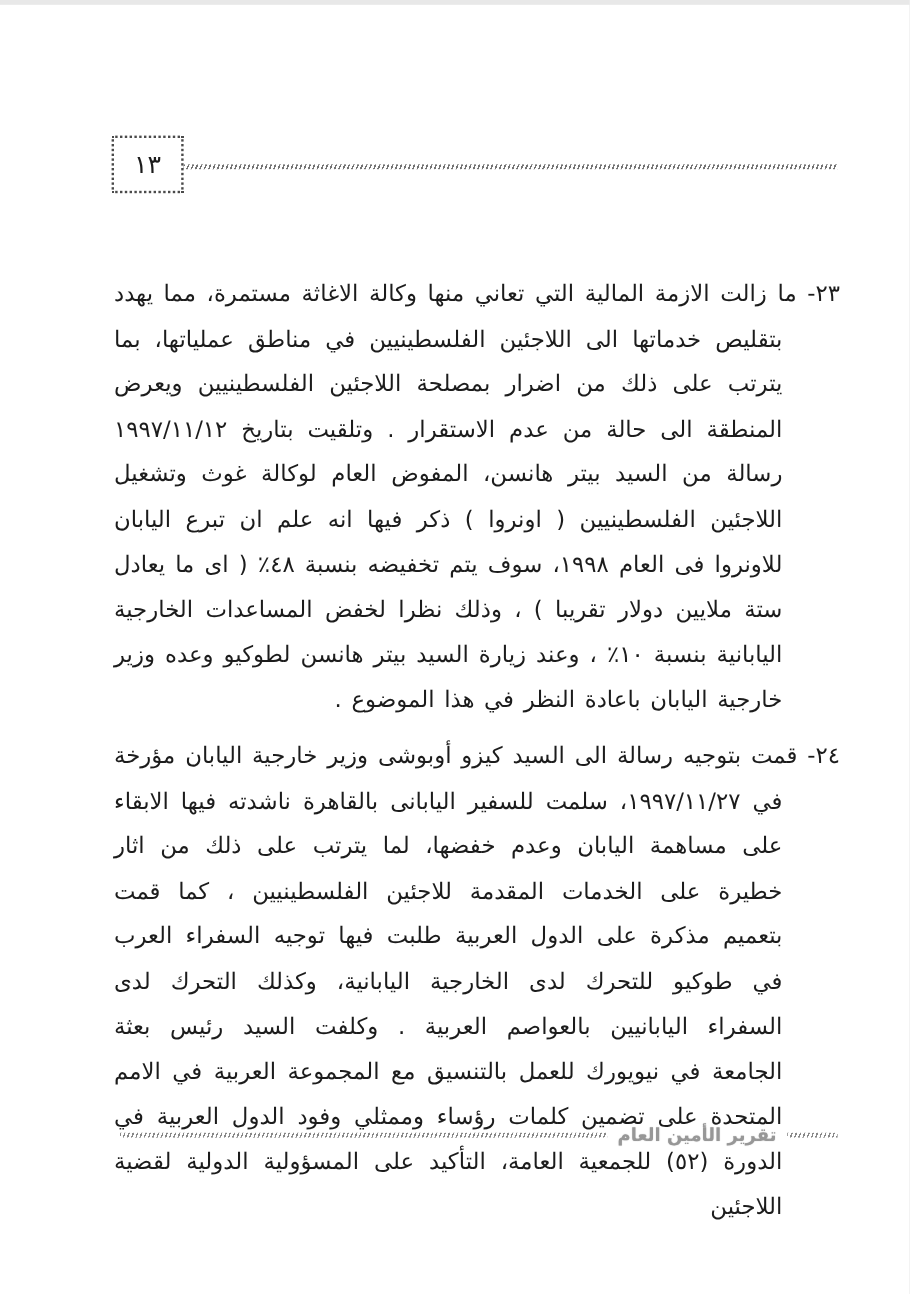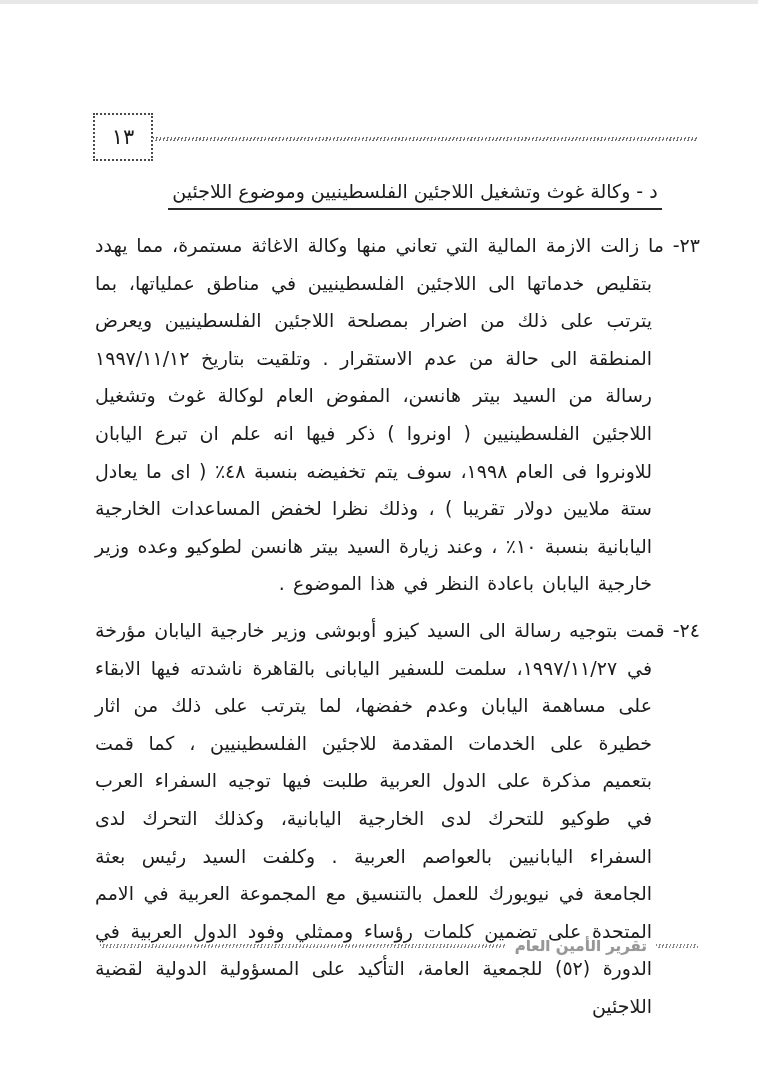--- a/index.html
+++ b/index.html
@@ -104,23 +104,20 @@
 <body>
 
 <div class="page">
 
   <div class="pagenum-box">
     <span>١٣</span>
   </div>
 
   <div class="top-rule"></div>
 
-  <div class="heading-wrap">
-    <span class="heading">د - وكالة غوث وتشغيل اللاجئين الفلسطينيين وموضوع اللاجئين</span>
-  </div>
 
   <div class="content">
     <p class="para"><span class="para-num">٢٣-</span> <span>ما زالت الازمة المالية التي تعاني منها وكالة الاغاثة مستمرة، مما يهدد بتقليص خدماتها الى اللاجئين الفلسطينيين في مناطق عملياتها، بما يترتب على ذلك من اضرار بمصلحة اللاجئين الفلسطينيين ويعرض المنطقة الى حالة من عدم الاستقرار . وتلقيت بتاريخ ١٩٩٧/١١/١٢ رسالة من السيد بيتر هانسن، المفوض العام لوكالة غوث وتشغيل اللاجئين الفلسطينيين ( اونروا ) ذكر فيها انه علم ان تبرع اليابان للاونروا فى العام ١٩٩٨، سوف يتم تخفيضه بنسبة ٤٨٪ ( اى ما يعادل ستة ملايين دولار تقريبا ) ، وذلك نظرا لخفض المساعدات الخارجية اليابانية بنسبة ١٠٪ ، وعند زيارة السيد بيتر هانسن لطوكيو وعده وزير خارجية اليابان باعادة النظر في هذا الموضوع .</span></p>
     <p class="para"><span class="para-num">٢٤-</span> <span>قمت بتوجيه رسالة الى السيد كيزو أوبوشى وزير خارجية اليابان مؤرخة في ١٩٩٧/١١/٢٧، سلمت للسفير اليابانى بالقاهرة ناشدته فيها الابقاء على مساهمة اليابان وعدم خفضها، لما يترتب على ذلك من اثار خطيرة على الخدمات المقدمة للاجئين الفلسطينيين ، كما قمت بتعميم مذكرة على الدول العربية طلبت فيها توجيه السفراء العرب في طوكيو للتحرك لدى الخارجية اليابانية، وكذلك التحرك لدى السفراء اليابانيين بالعواصم العربية . وكلفت السيد رئيس بعثة الجامعة في نيويورك للعمل بالتنسيق مع المجموعة العربية في الامم المتحدة على تضمين كلمات رؤساء وممثلي وفود الدول العربية في الدورة (٥٢) للجمعية العامة، التأكيد على المسؤولية الدولية لقضية اللاجئين</span></p>
   </div>
 
   <div class="footer">
     <div class="rule rule-short"></div>
     <span class="stamp">تقرير الأمين العام</span>
     <div class="rule rule-long"></div>

